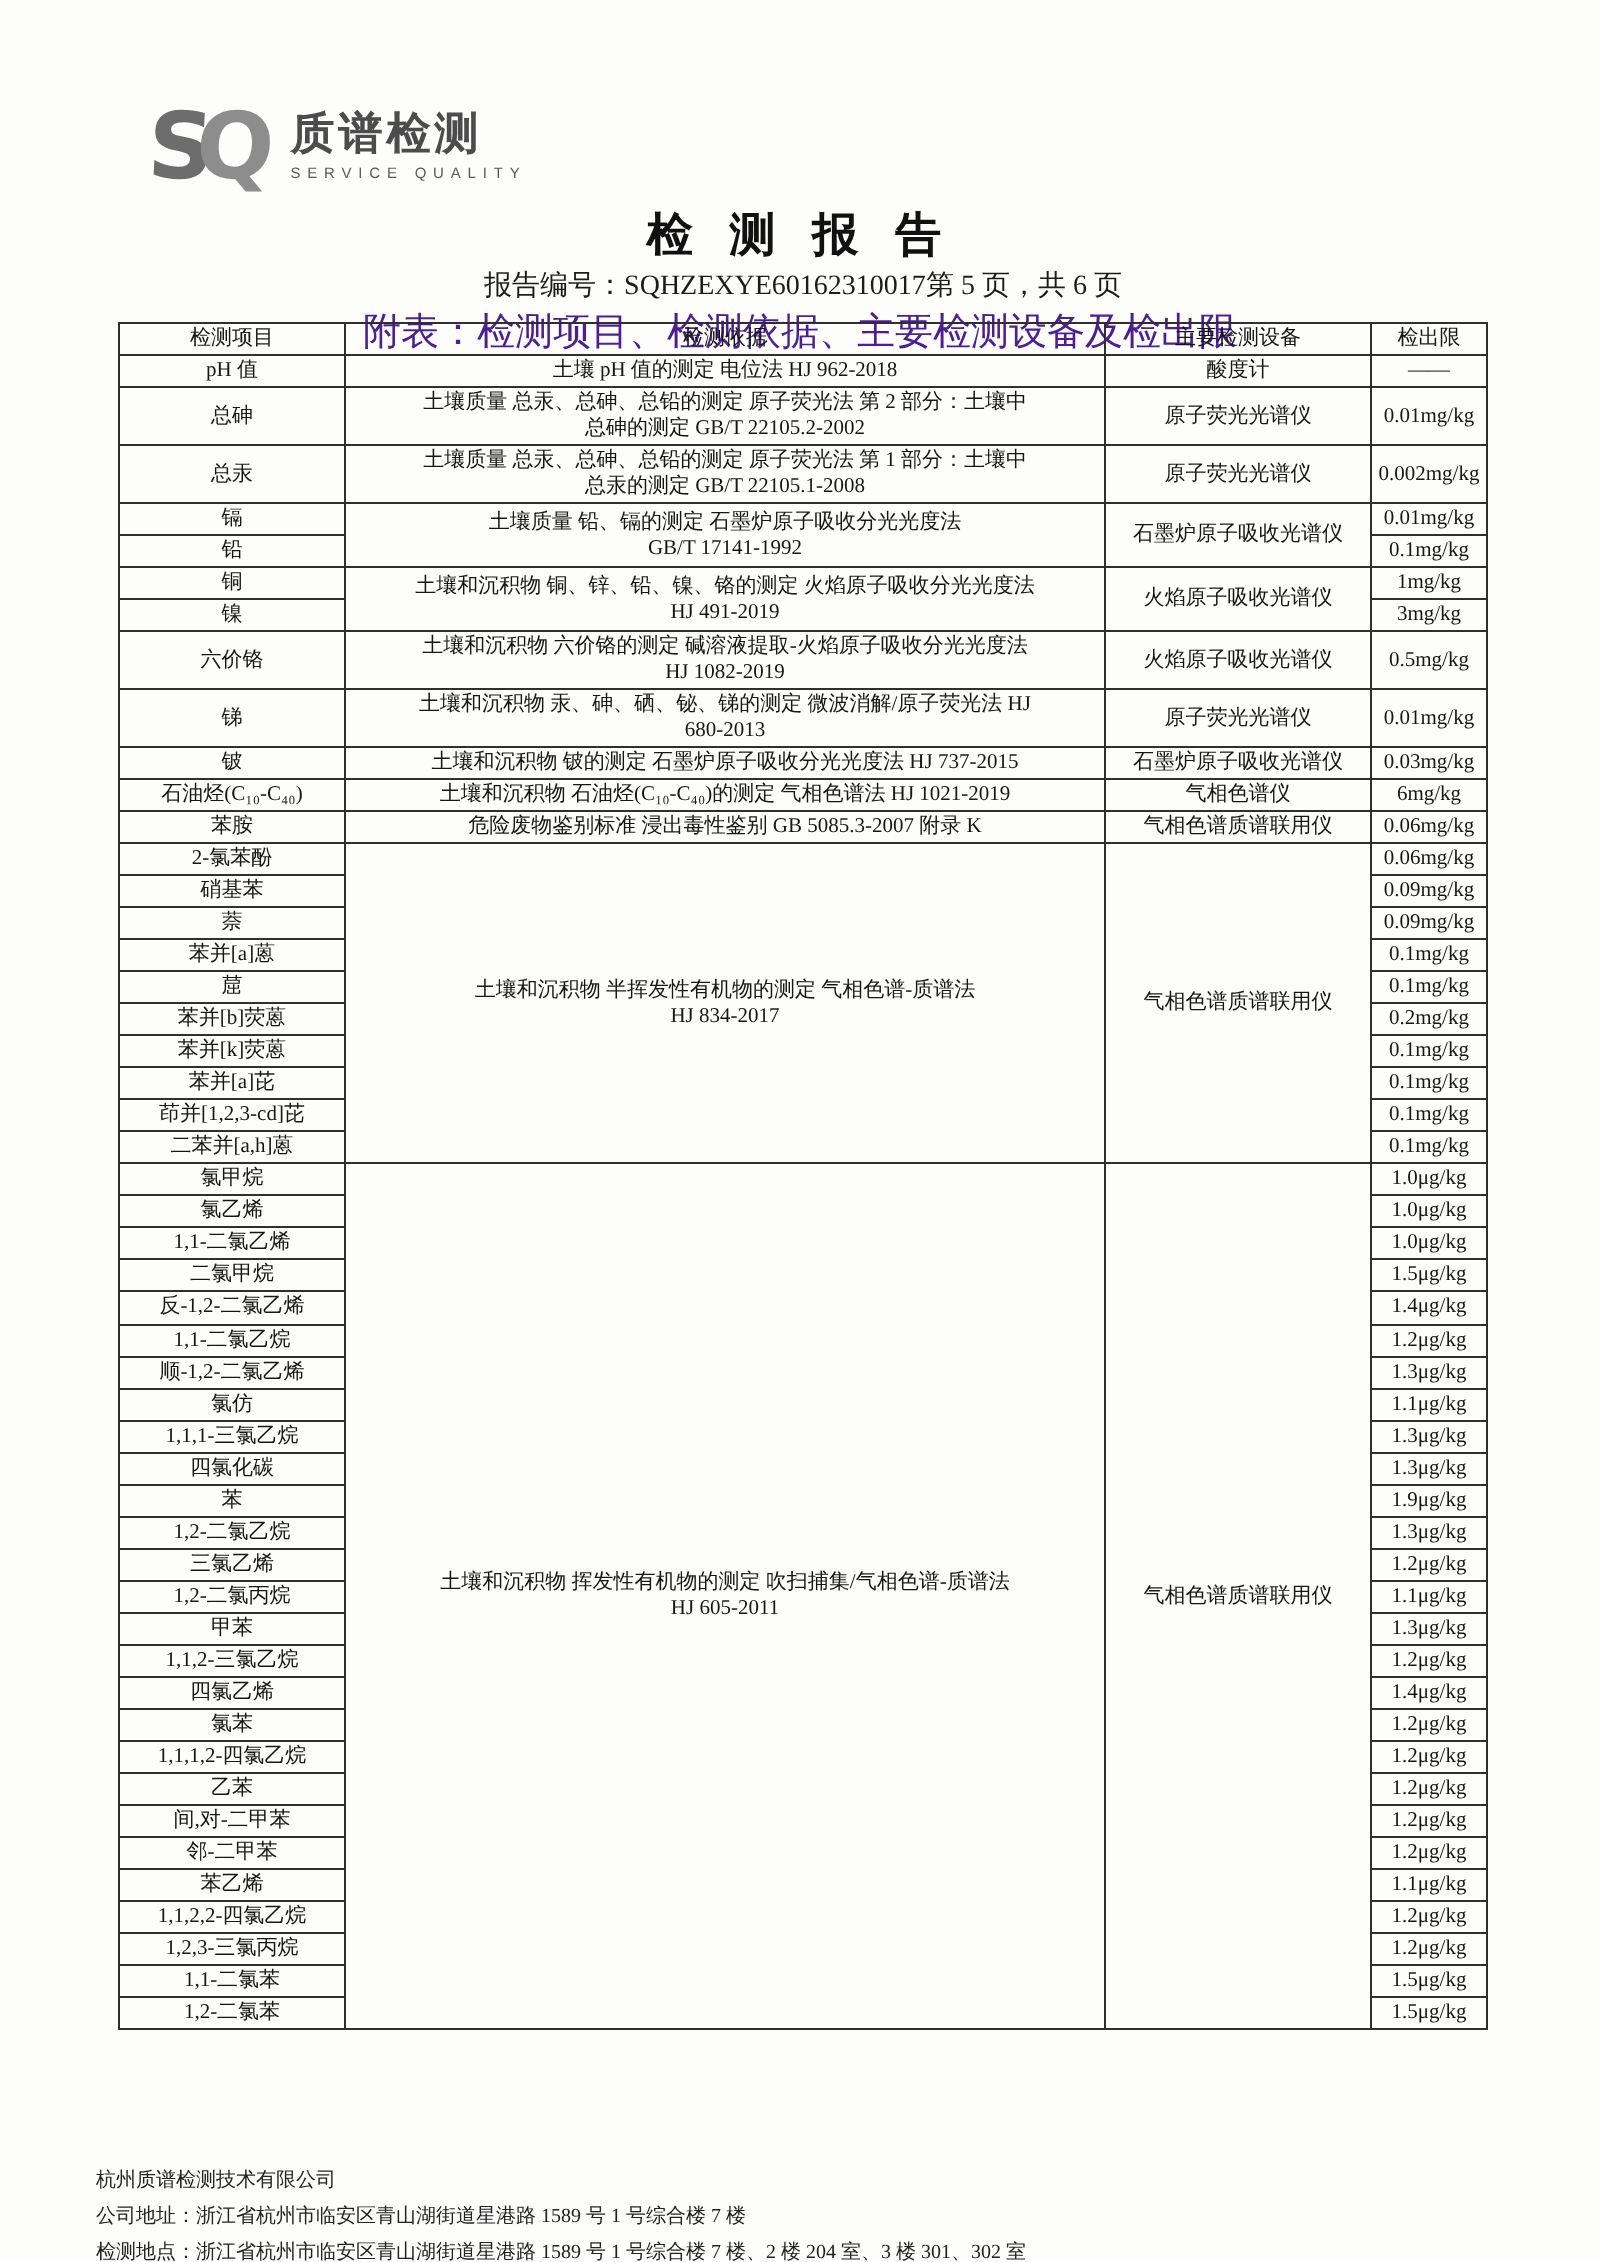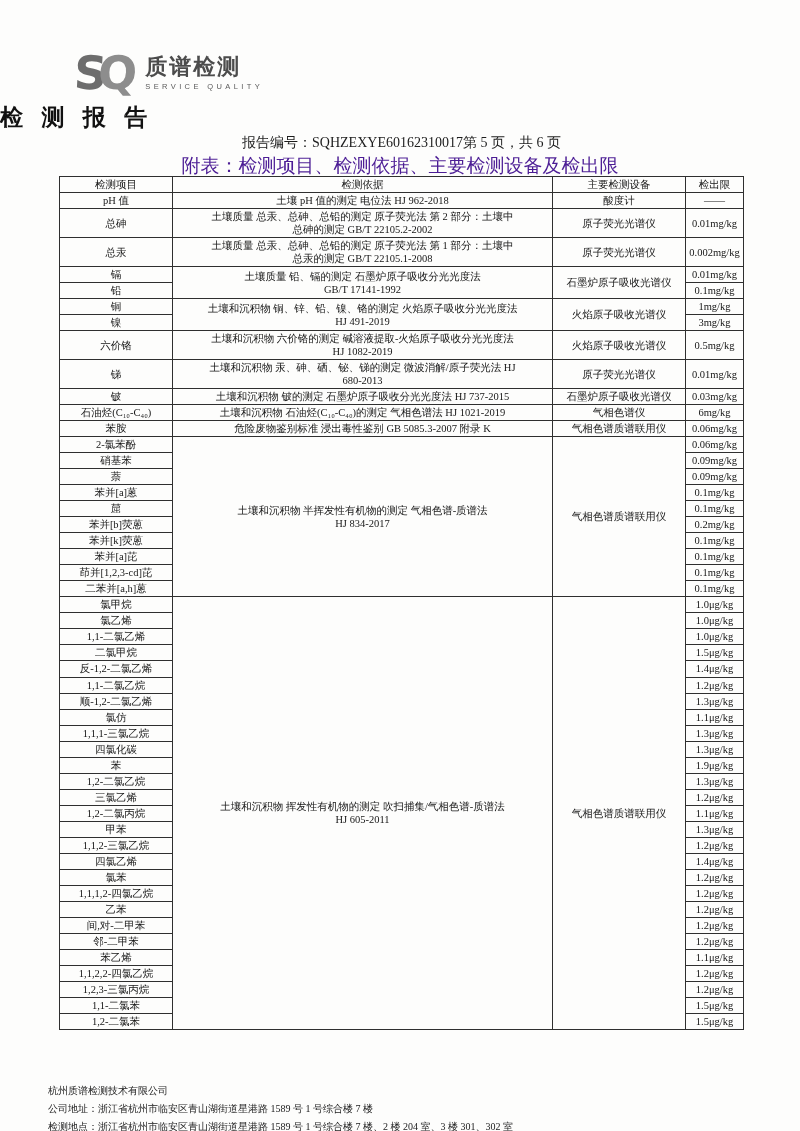--- a/index.html
+++ b/index.html
@@ -18,29 +18,29 @@
   .logo-mark{display:flex;align-items:flex-end;font-family:"DejaVu Sans","Liberation Sans",sans-serif;
     font-weight:bold;font-size:46px;line-height:1;transform:skewX(-3deg);}
   .mk-s{color:#6d6d6d;}
   .mk-q{color:#8d8d8d;margin-left:-9px;}
   .logo-text{display:flex;flex-direction:column;justify-content:flex-end;}
   .brand{font-family:"Liberation Sans","DejaVu Sans",sans-serif;font-weight:bold;
     font-size:22px;letter-spacing:2px;color:#4c4c4c;line-height:1.1;}
   .tagline{font-family:"Liberation Sans","DejaVu Sans",sans-serif;font-weight:normal;
     font-size:7.5px;letter-spacing:3.4px;color:#5a5a5a;margin-top:3px;}
   
-  .report-title{position:absolute;top:102px;left:0;width:100%;text-align:left;
+  .report-title{position:absolute;top:102px;left:0;width:100%;text-align:center;
     font-family:"Liberation Sans","DejaVu Sans",sans-serif;
     font-weight:bold;font-size:23px;letter-spacing:6px;color:#111;}
   .meta-row{position:absolute;top:134px;left:47px;right:44px;display:flex;
     justify-content:center;font-size:14px;}
   .caption{position:absolute;top:153px;left:0;width:100%;text-align:center;
     font-size:19px;color:#4c1d95;}
   
-  .tbl-wrap{position:absolute;top:176px;left:59px;width:684px;}
+  .tbl-wrap{position:absolute;top:161px;left:59px;width:684px;}
   table.report{border-collapse:collapse;table-layout:fixed;width:684px;}
   col.c1{width:113px;} col.c2{width:380px;} col.c3{width:133px;} col.c4{width:58px;}
   table.report th, table.report td{
     border:1px solid #2f2f2f;
     font-size:10.5px;line-height:1.24;
     padding:1px 2px;text-align:center;vertical-align:middle;
     font-weight:normal;color:#161616;
     overflow:hidden;
   }
   td.c-method{white-space:pre-line;}

